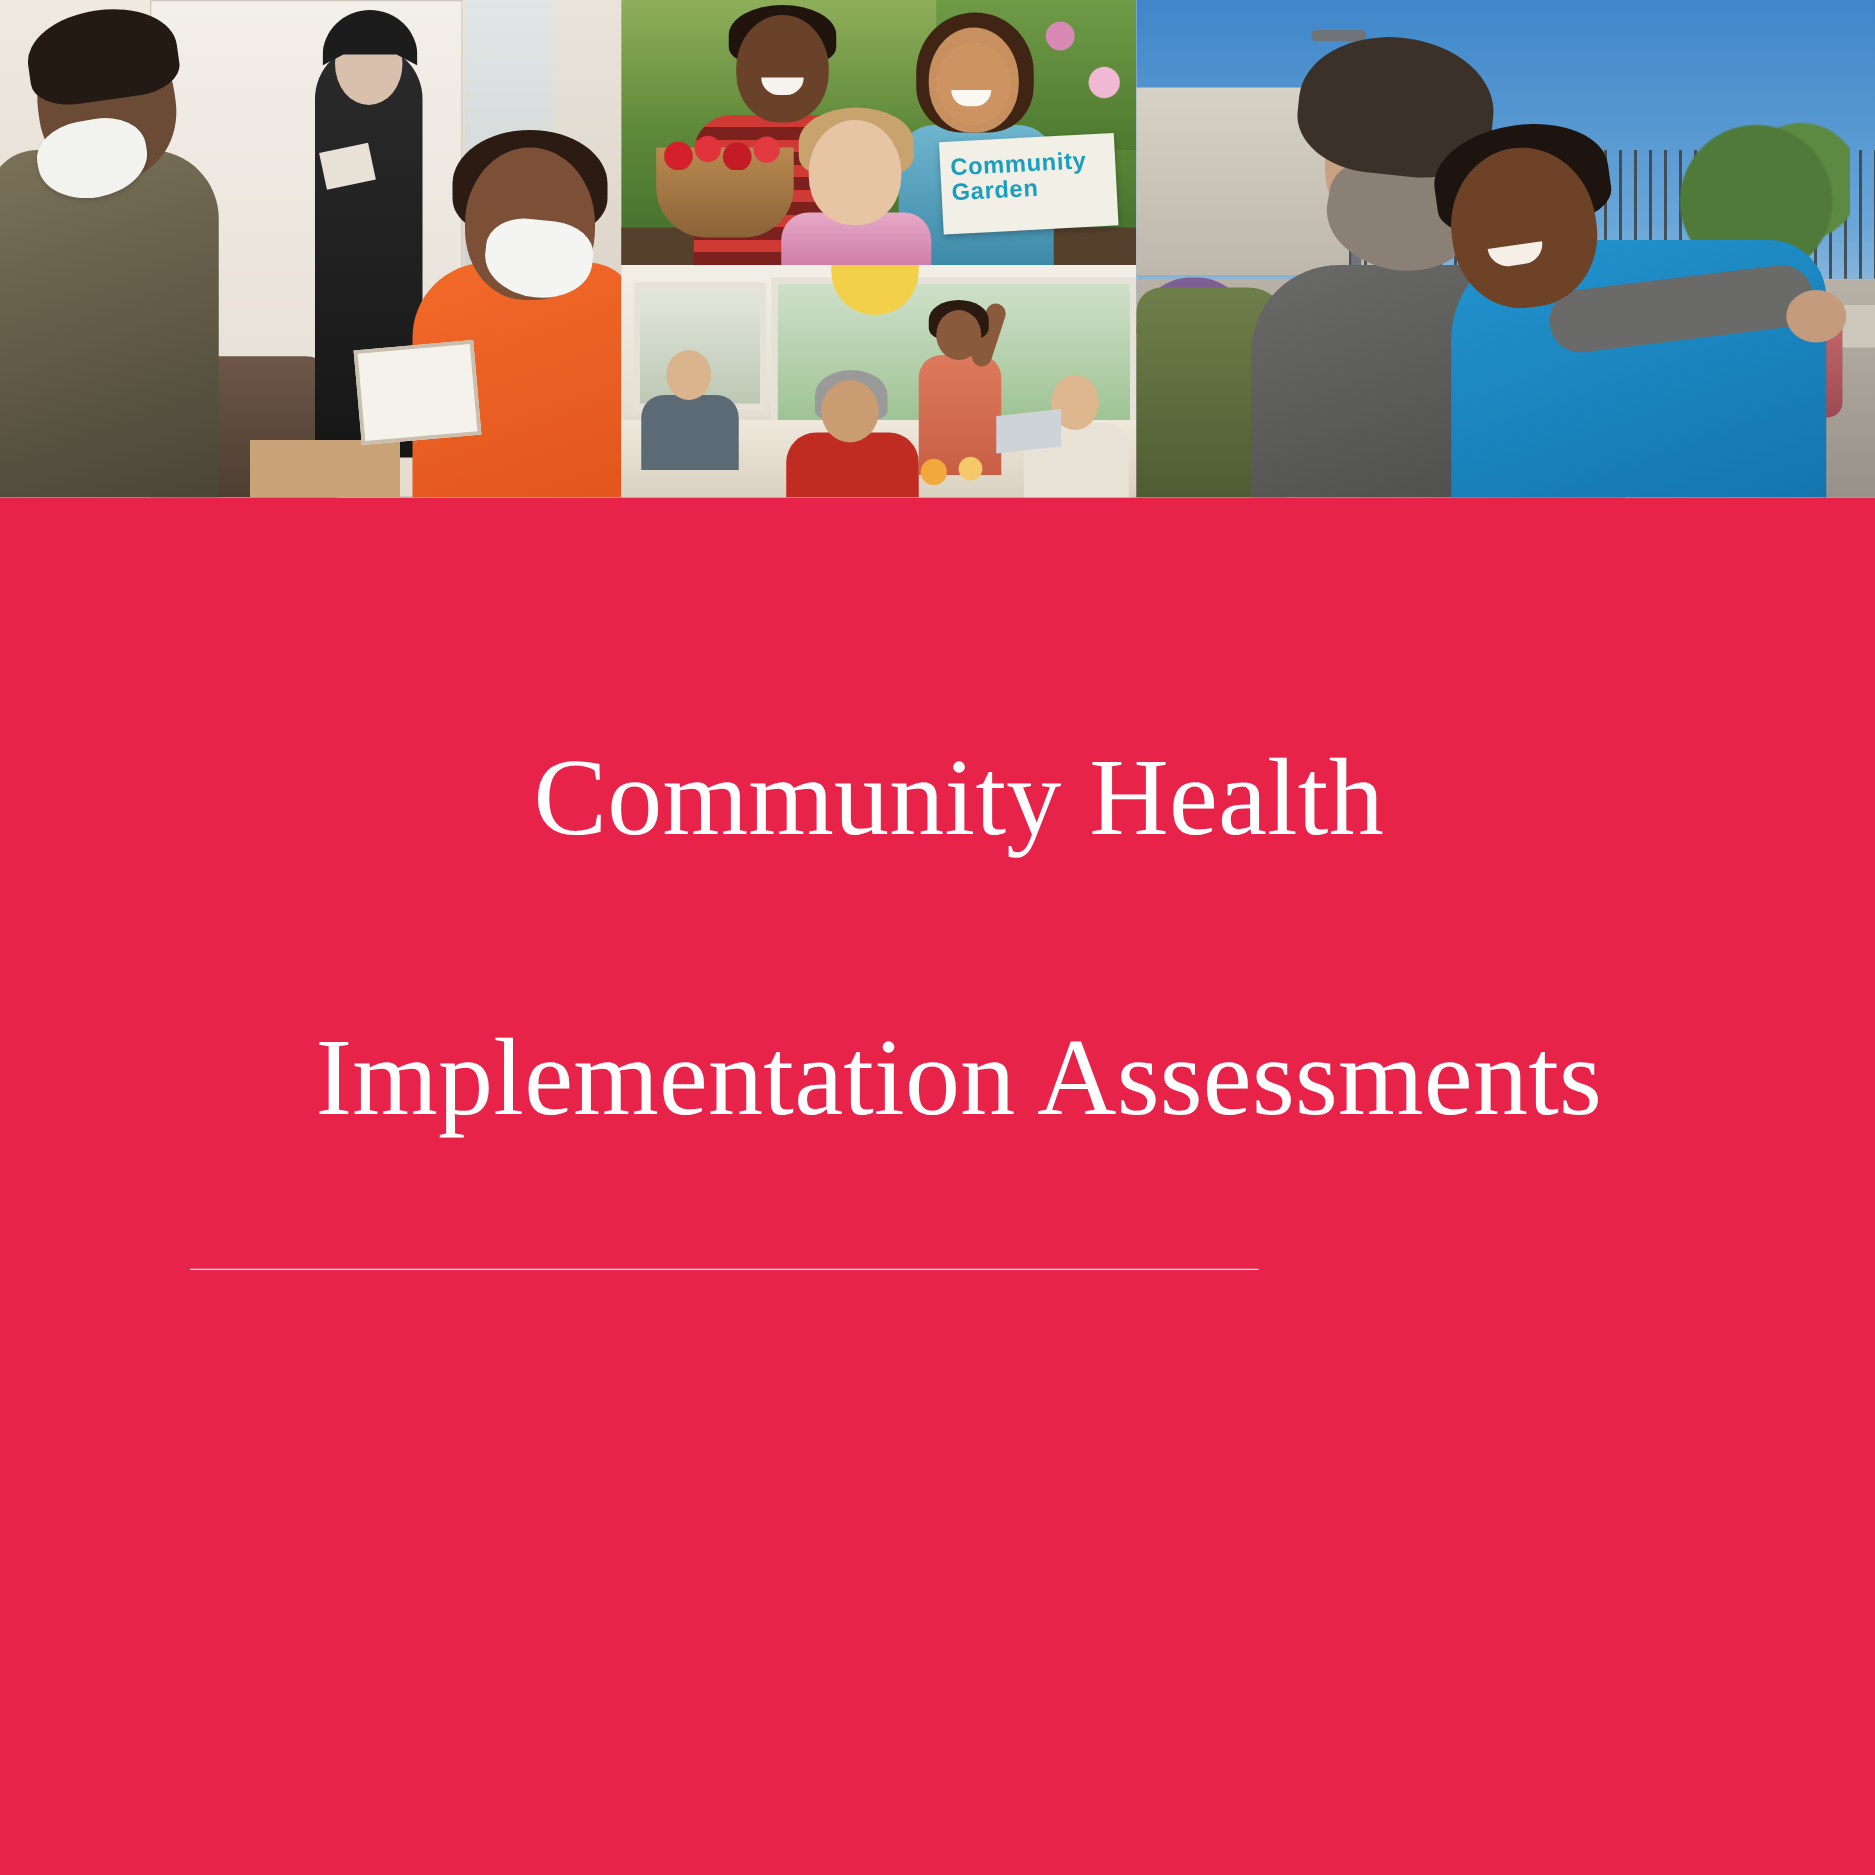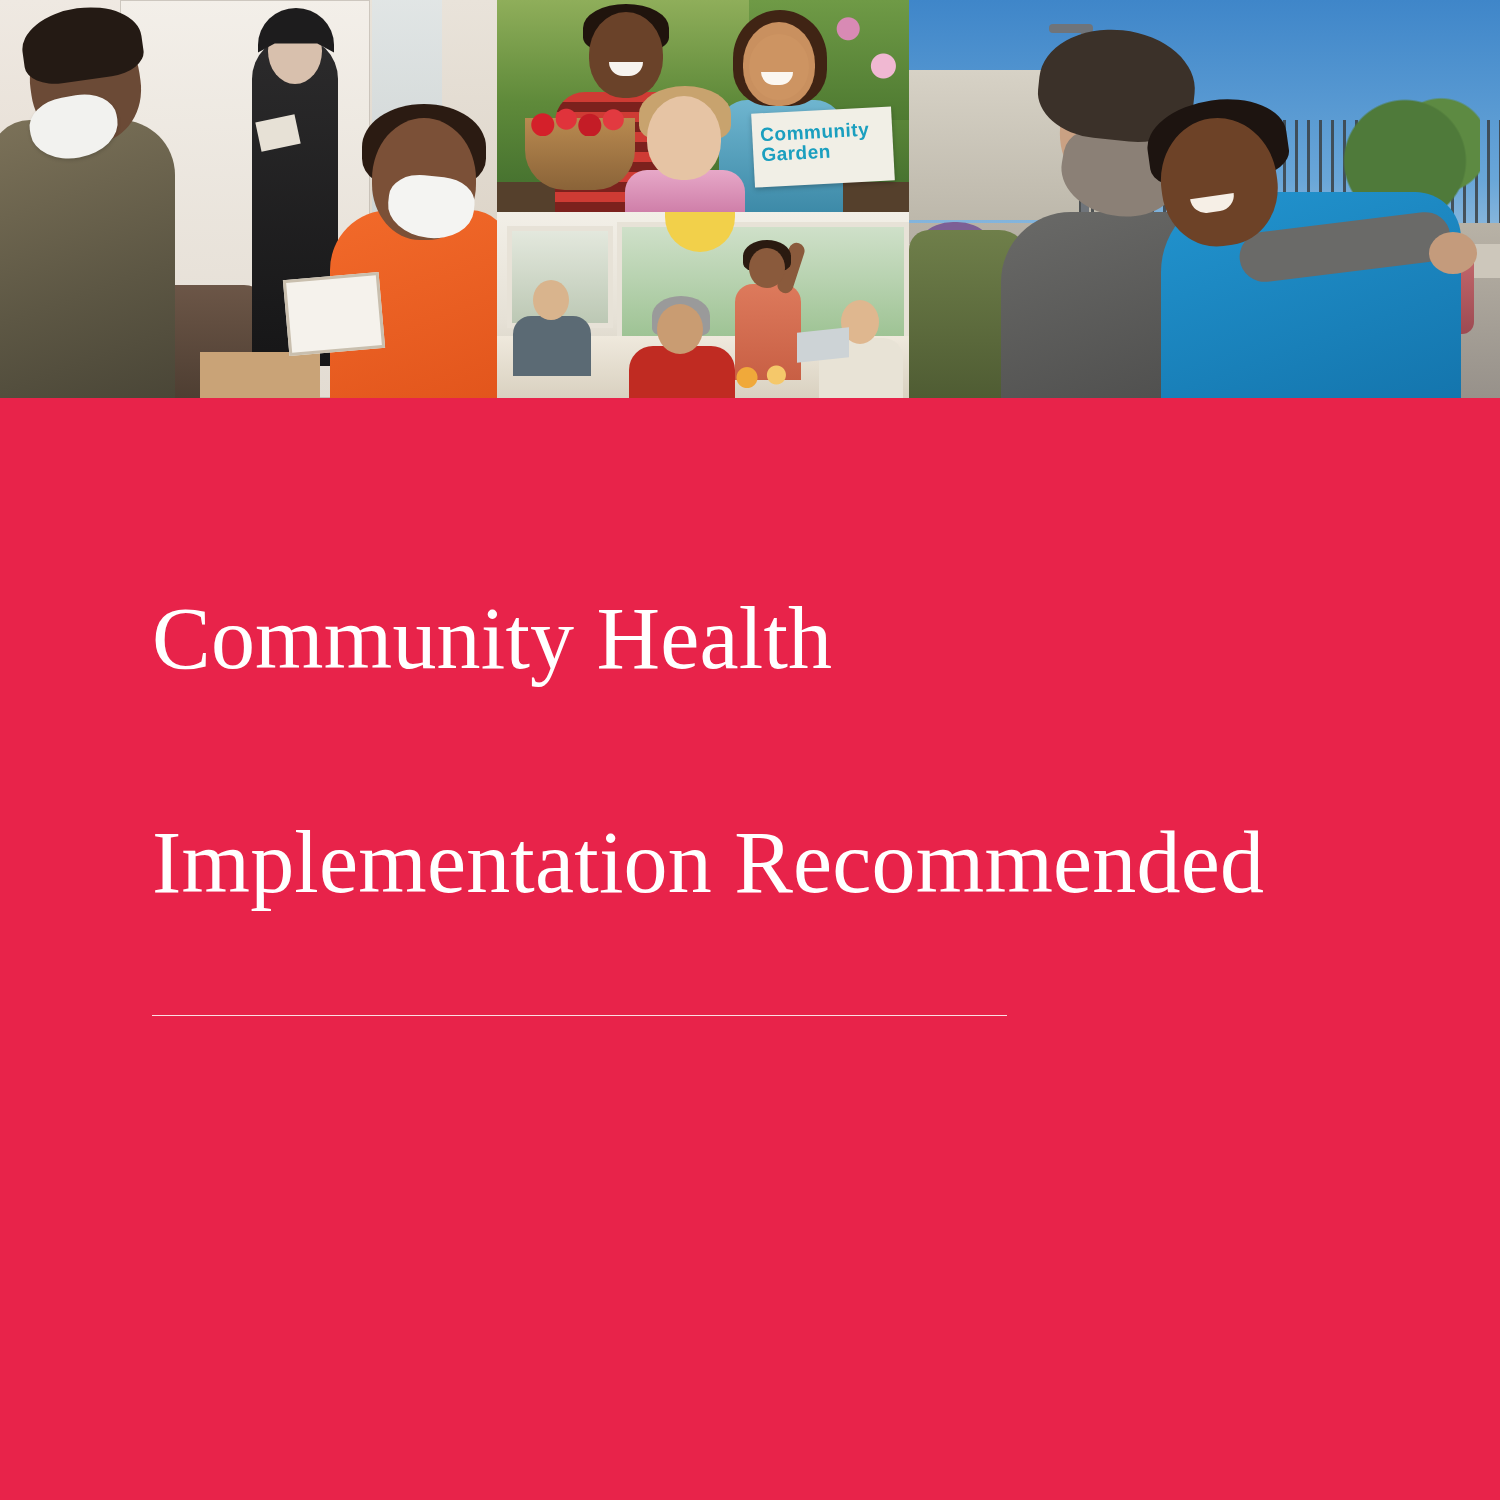--- a/index.html
+++ b/index.html
@@ -393,20 +393,21 @@
     left: 152px;
     top: 185px;
     width: 1230px;
     color: #ffffff;
     font-family: "Liberation Serif", serif;
     font-size: 88px;
     line-height: 1.27;
     font-weight: normal;
     letter-spacing: 0.2px;
     margin: 0;
+    text-align: center;
   }
   .rule {
     position: absolute;
     left: 152px;
     top: 617px;
     width: 855px;
     height: 1px;
     background: rgba(255,255,255,.85);
   }
   .subtitle {
@@ -523,21 +524,21 @@
       <div class="pr-woman-head"></div>
       <div class="pr-woman-smile"></div>
     </div>
 
   </div>
 
   <div class="text-area">
     <h1 class="title">
       <span>Community Health</span><br>
       <br>
-      <span>Implementation Recommended</span>
+      <span>Implementation Assessments</span>
     </h1>
 
     <div class="rule"></div>
 
     <p class="subtitle">
       <br>
     </p>
   </div>
 
 </div>

